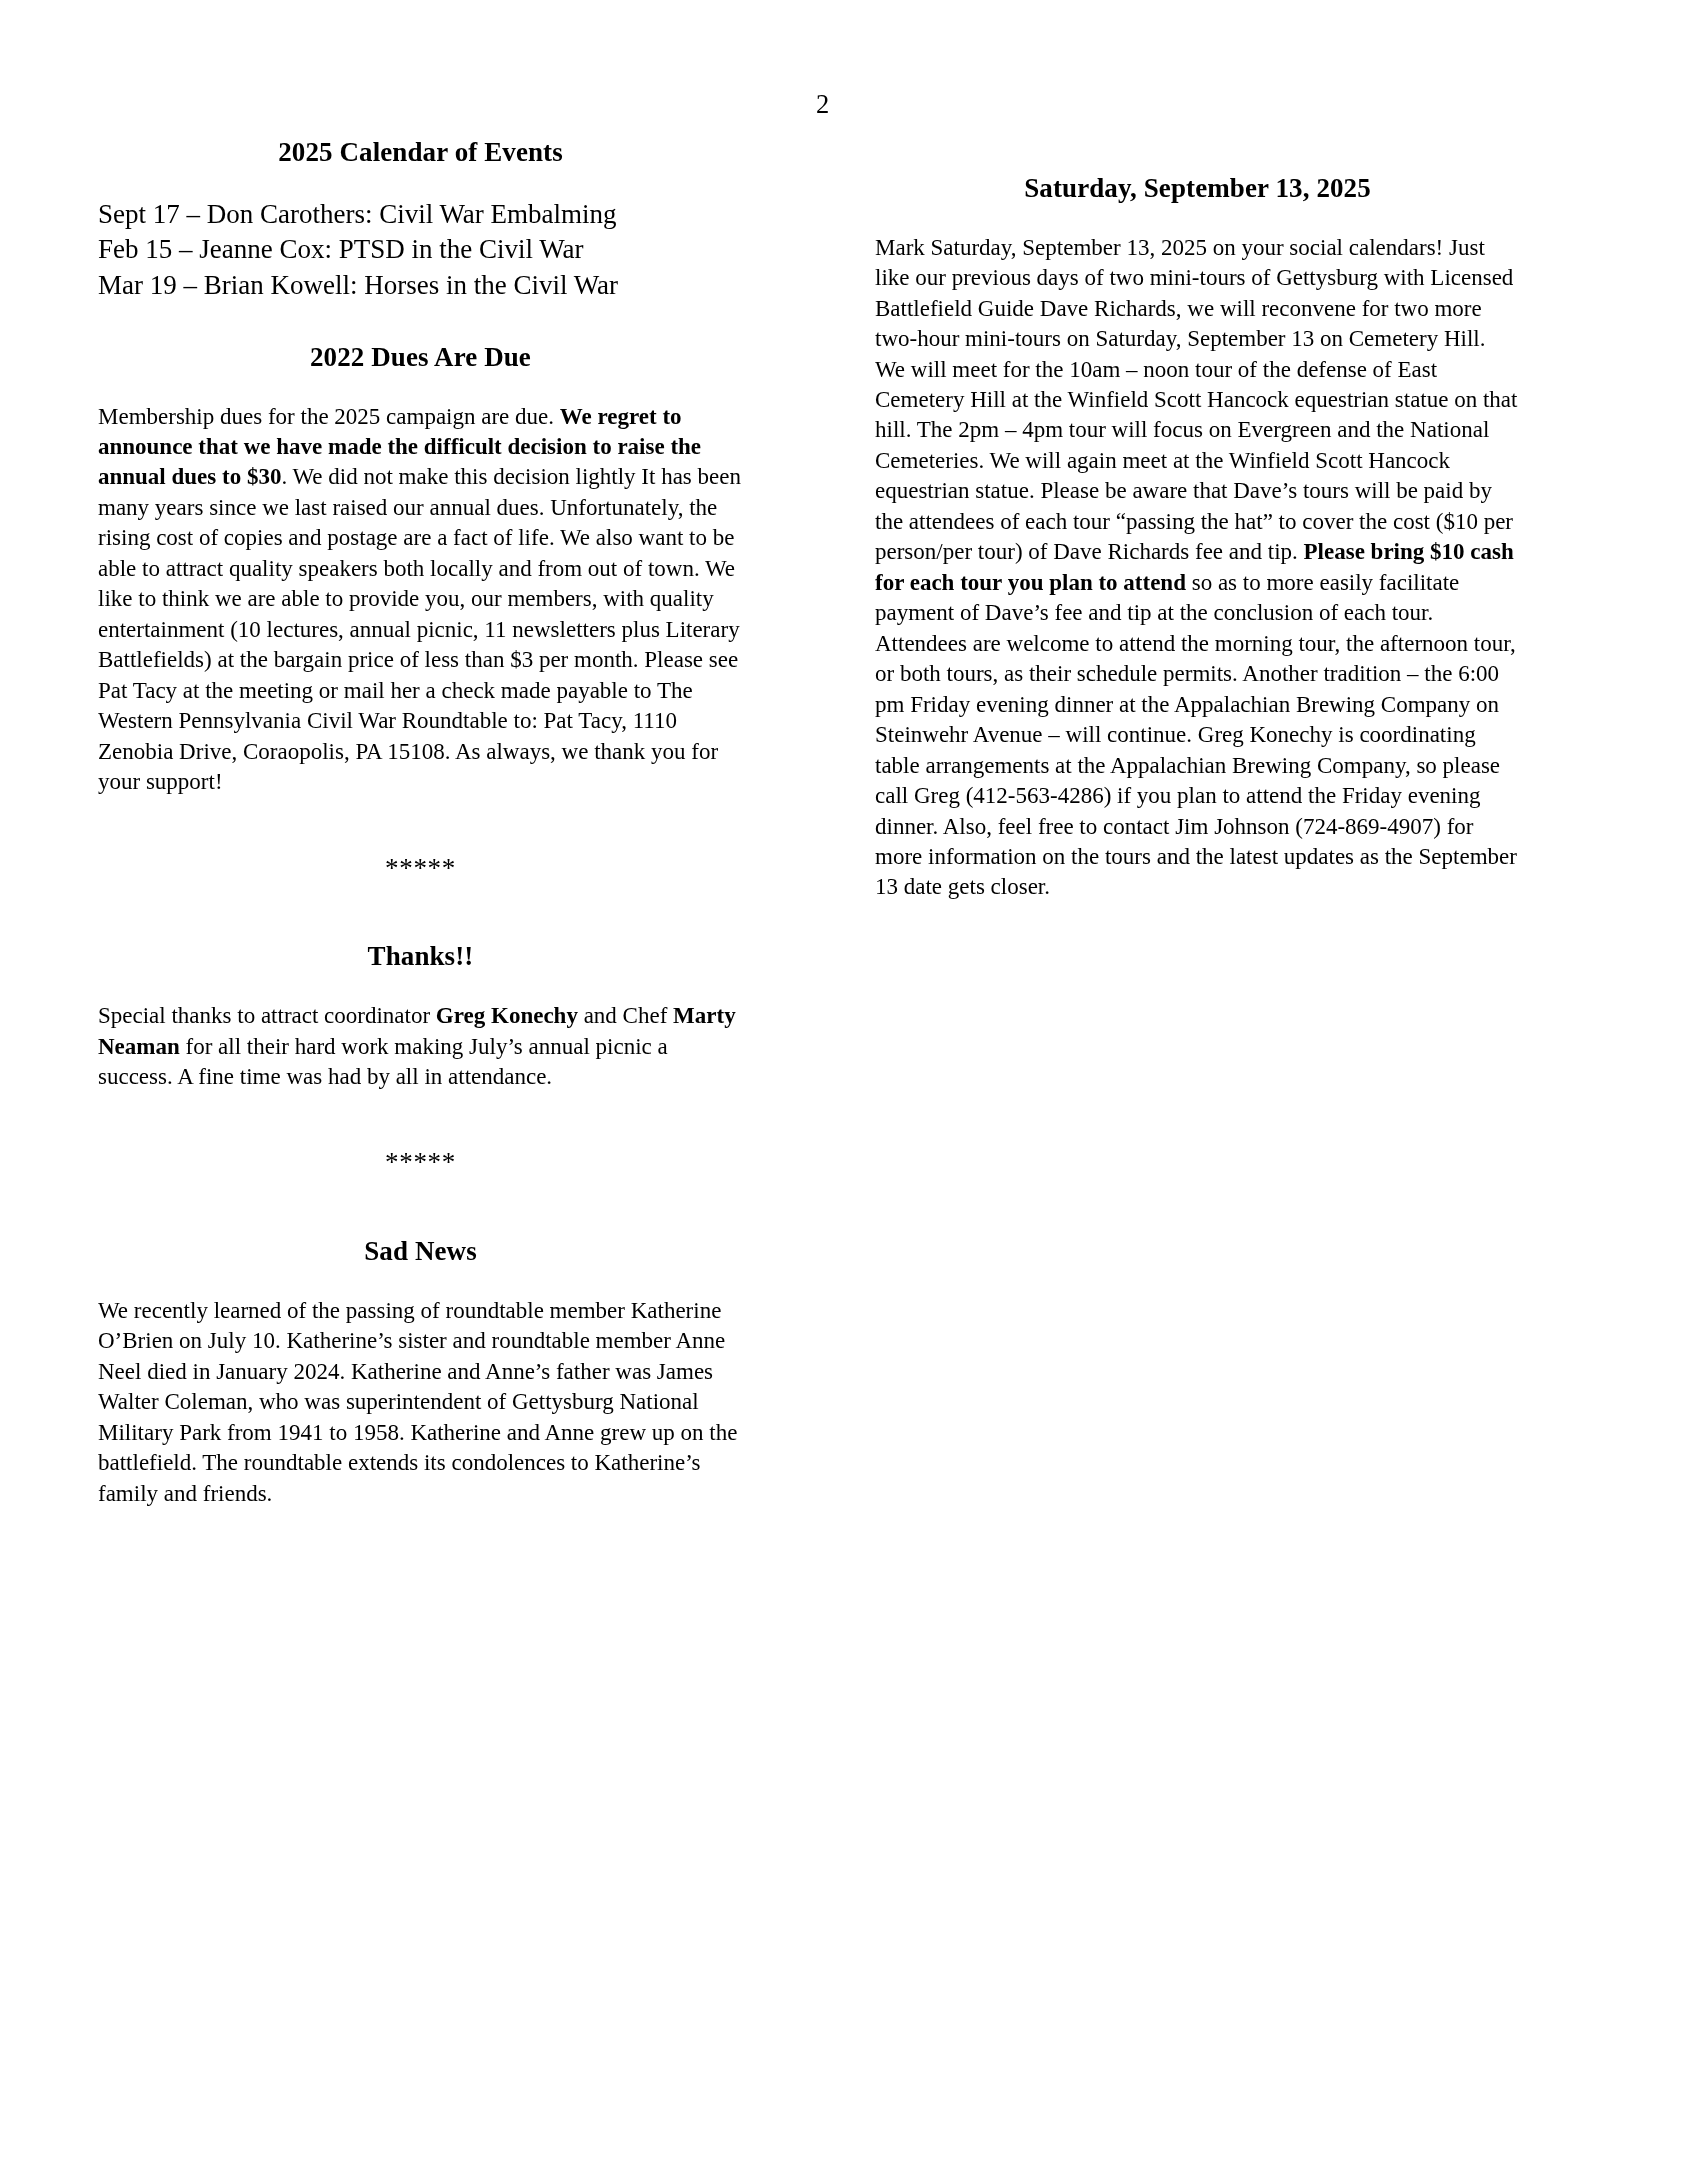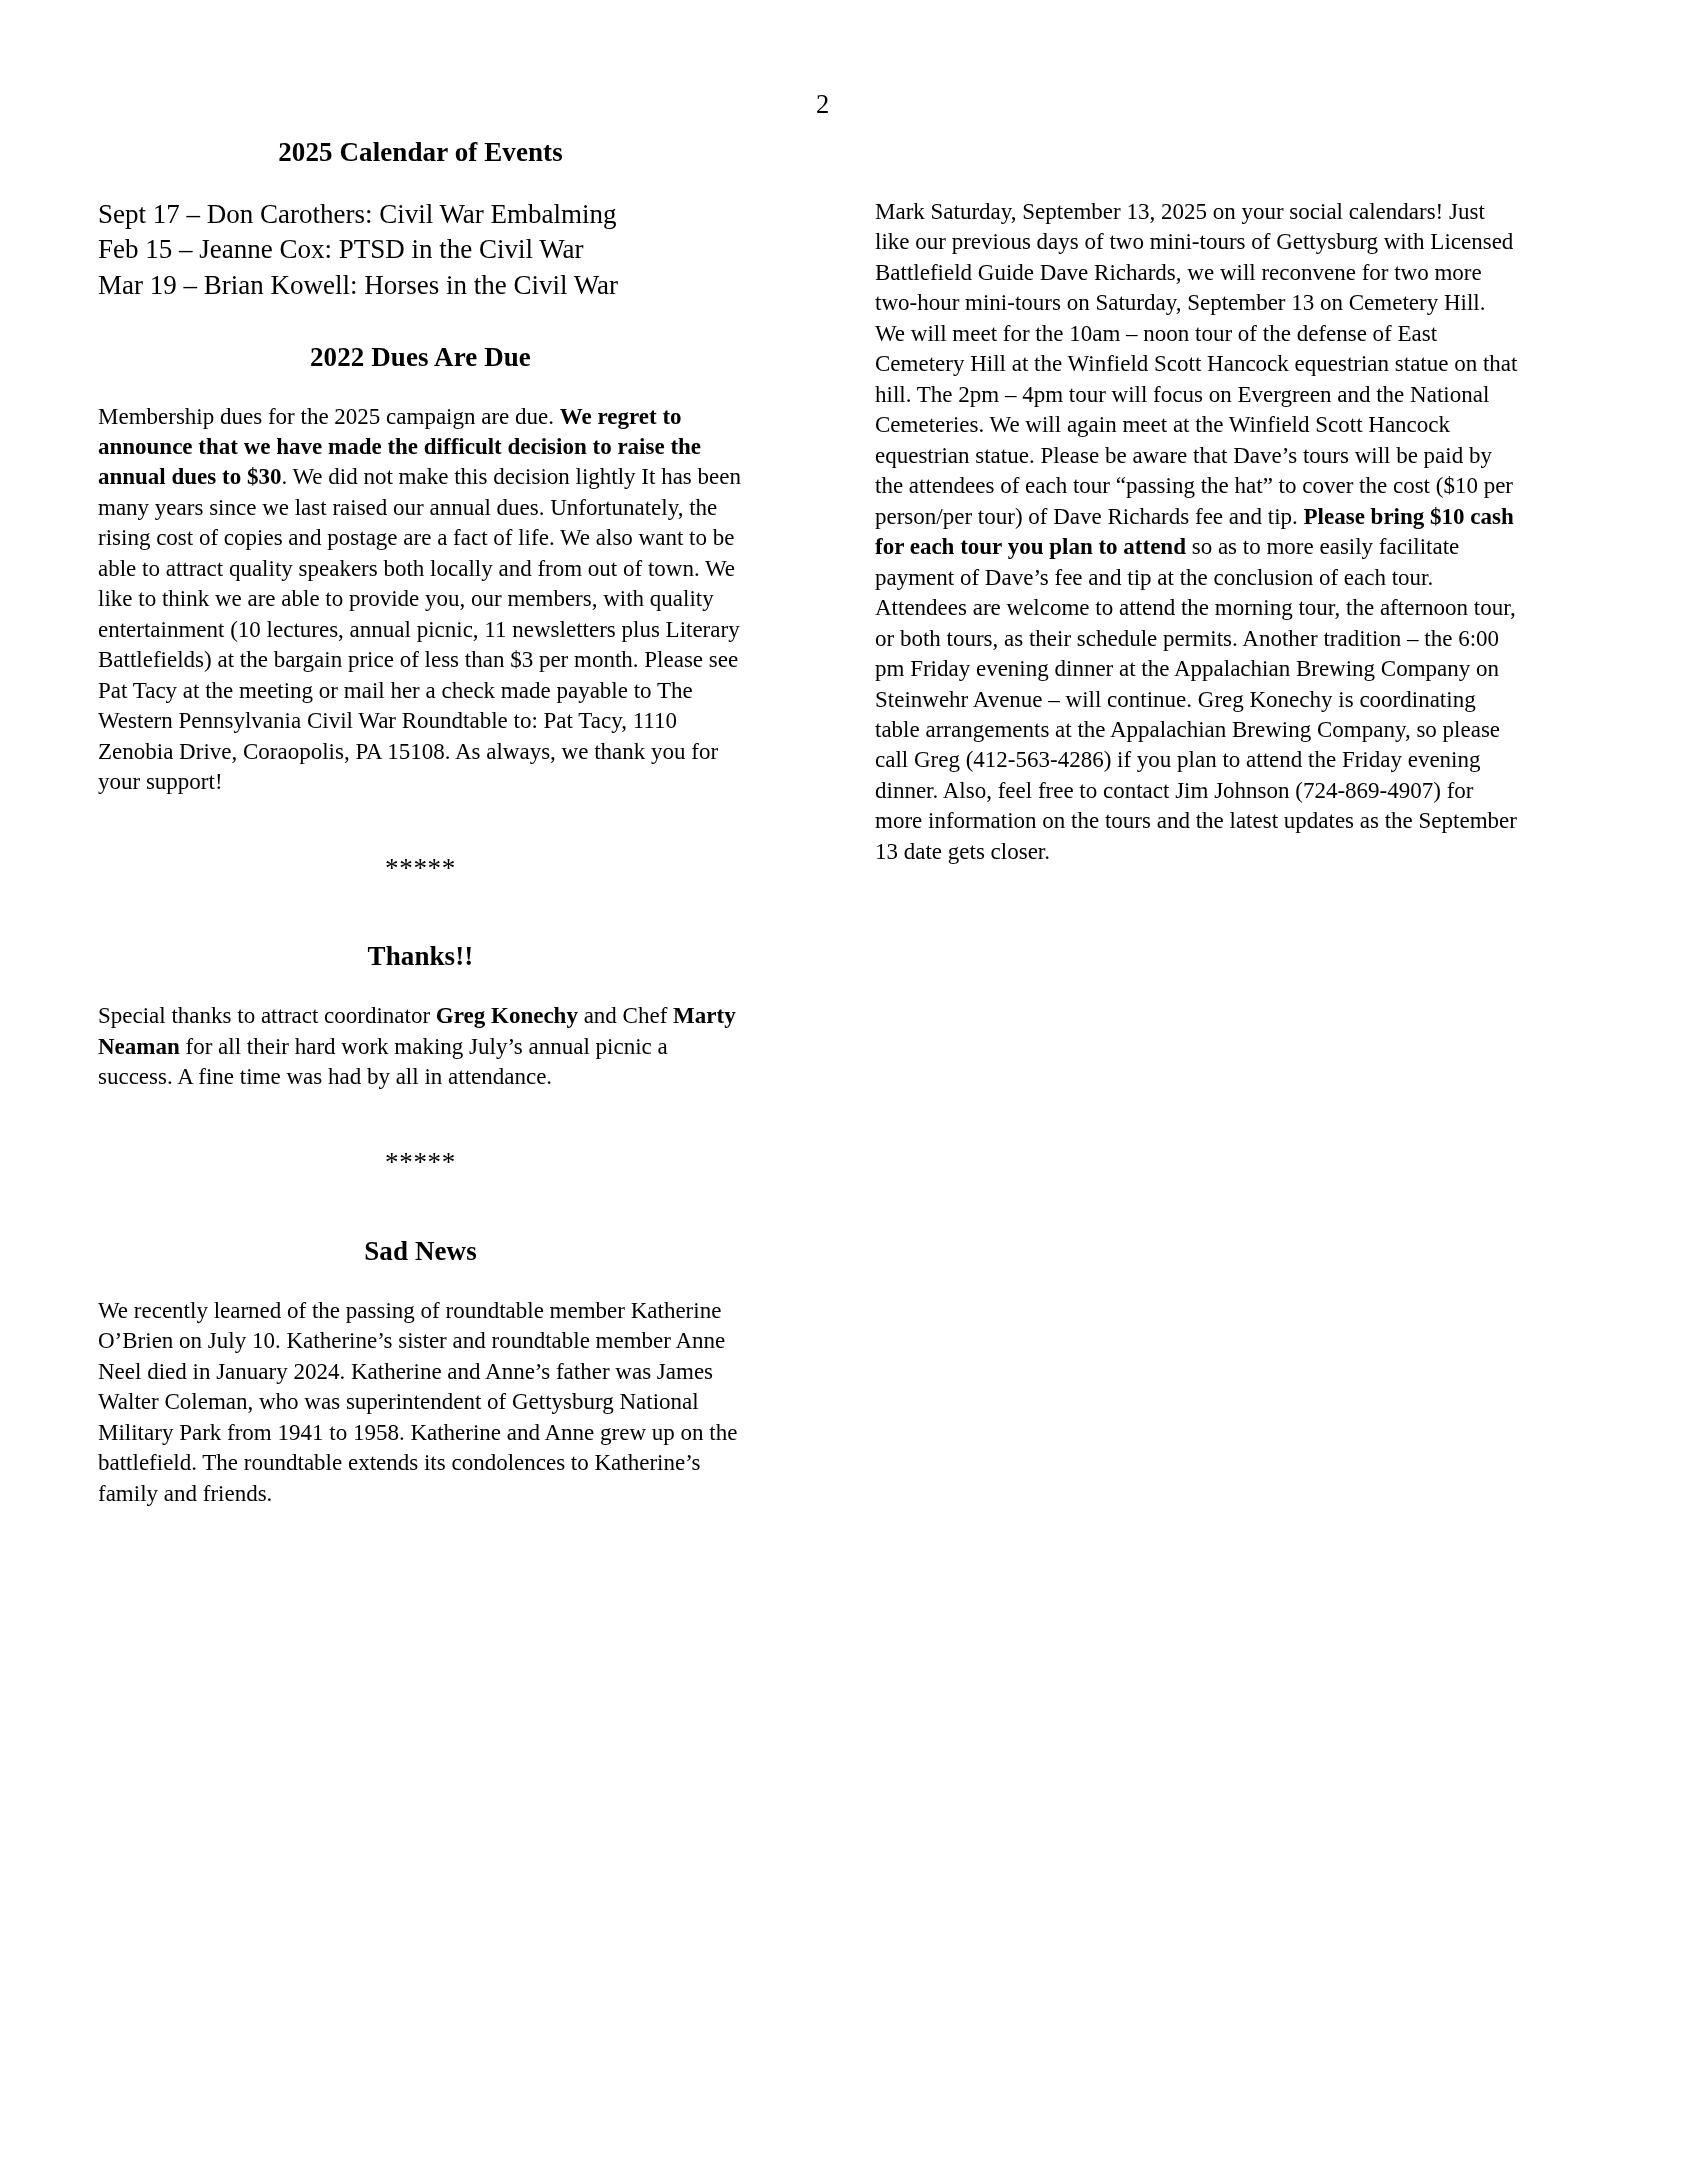--- a/index.html
+++ b/index.html
@@ -133,20 +133,21 @@
       <h2 class="section-heading">Sad News</h2>
       <div class="gap-sm"></div>
 
       <p class="body-text">We recently learned of the passing of roundtable member Katherine O’Brien on July 10.  Katherine’s sister and roundtable member Anne Neel died in January 2024.  Katherine and Anne’s father was James Walter Coleman, who was superintendent of Gettysburg National Military Park from 1941 to 1958.  Katherine and Anne grew up on the battlefield.  The roundtable extends its condolences to Katherine’s family and friends.</p>
 
     </div>
 
     <div class="col col-right">
 
       <div class="heading-block">
+        <h2 class="section-heading">Saturday, September 13, 2025</h2>
       </div>
 
       <div class="gap-sm"></div>
 
       <p class="body-text"><span>Mark Saturday, September 13, 2025 on your social calendars!  Just like our previous days of two mini-tours of Gettysburg with Licensed Battlefield Guide Dave Richards, we will reconvene for two more two-hour mini-tours on Saturday, September 13 on Cemetery Hill.  We will meet for the 10am – noon tour of the defense of East Cemetery Hill at the Winfield Scott Hancock equestrian statue on that hill.  The 2pm – 4pm tour will focus on Evergreen and the National Cemeteries.  We will again meet at the Winfield Scott Hancock equestrian statue.  Please be aware that Dave’s tours will be paid by the attendees of each tour “passing the hat” to cover the cost ($10 per person/per tour) of Dave Richards fee and tip.  </span><b>Please bring $10 cash for each tour you plan to attend</b><span> so as to more easily facilitate payment of Dave’s fee and tip at the conclusion of each tour.  Attendees are welcome to attend the morning tour, the afternoon tour, or both tours, as their schedule permits.  Another tradition – the 6:00 pm Friday evening dinner at the Appalachian Brewing Company on Steinwehr Avenue – will continue.  Greg Konechy is coordinating table arrangements at the Appalachian Brewing Company, so please call Greg (412-563-4286) if you plan to attend the Friday evening dinner.  Also, feel free to contact Jim Johnson (724-869-4907) for more information on the tours and the latest updates as the September 13 date gets closer.</span></p>
 
     </div>
 
   </div>
 

